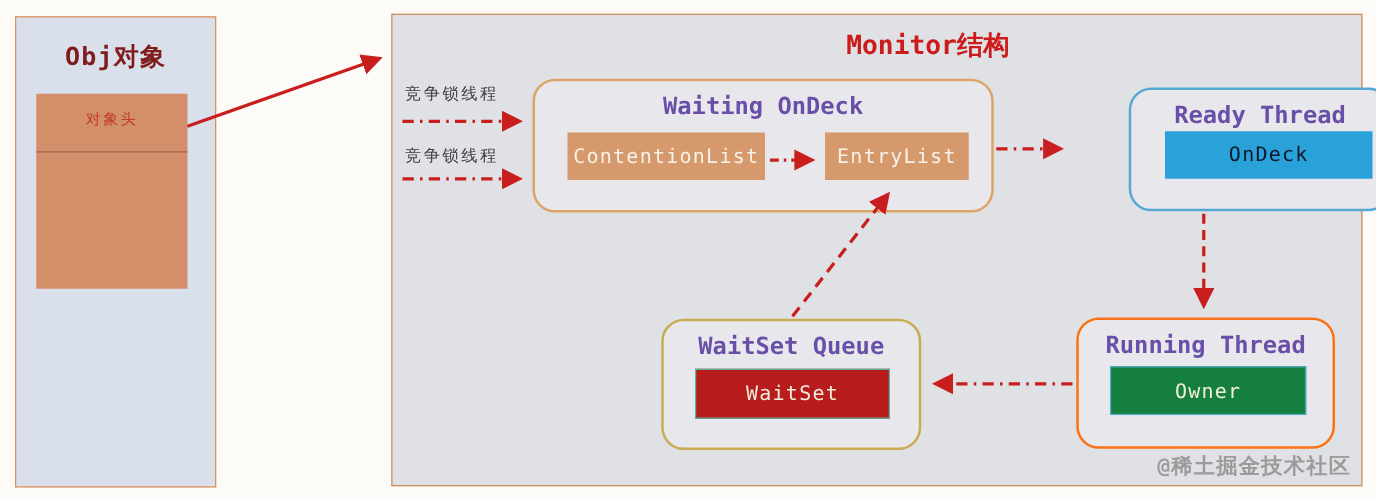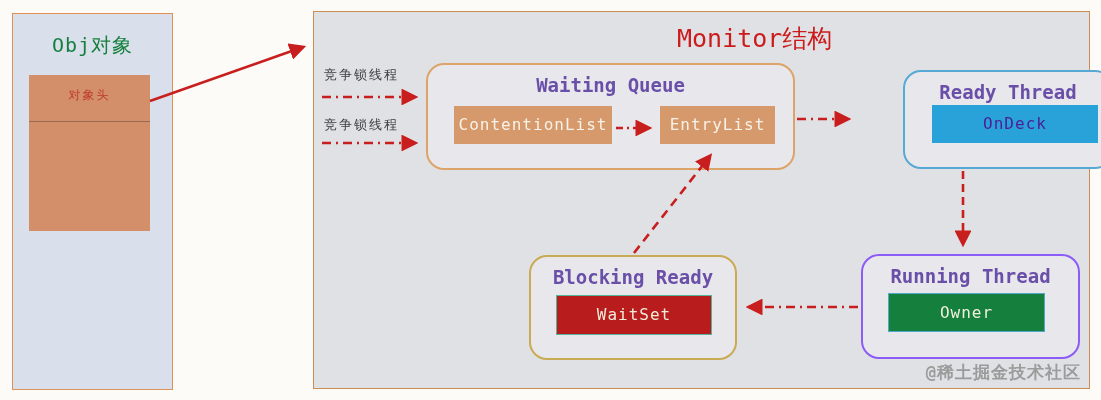--- a/index.html
+++ b/index.html
@@ -6,48 +6,48 @@
   .canvas{
     position:relative;width:1101px;height:400px;overflow:hidden;
     font-family:"DejaVu Sans Mono","Liberation Mono",monospace;
     background:#fcfbf8;
   }
   .abs{position:absolute;}
   
   .obj-box{left:12px;top:13px;width:159px;height:375px;
     background:#d9dfeb;border:1px solid #df9054;}
   .obj-title{position:absolute;top:18px;left:0;width:100%;text-align:center;
-    color:#15803d;font-size:20px;font-weight:normal;letter-spacing:1px;}
+    color:#7f1d1d;font-size:20px;font-weight:bold;letter-spacing:1px;}
   .obj-header{position:absolute;left:16px;top:61px;width:121px;height:156px;
     background:#d28f69;}
   .obj-header-label{position:absolute;top:12px;left:0;width:100%;text-align:center;
     color:#bf3b2a;font-size:12px;letter-spacing:2px;}
   .obj-header-line{position:absolute;top:46px;left:0;width:100%;
     border-top:1px solid #9c6950;}
   
   .monitor-box{left:313px;top:11px;width:775px;height:376px;
     background:#e0e1e5;border:1px solid #cd8c51;}
   .monitor-title{position:absolute;top:10px;left:363px;
-    color:#cb1b1b;font-size:25px;font-weight:normal;}
+    color:#cb1b1b;font-size:21px;font-weight:bold;}
   
   .group{position:absolute;background:#e8e8ec;border-radius:18px;}
   .group-title{position:absolute;top:9px;left:0;width:100%;text-align:center;
     color:#6a4fa9;font-size:19px;font-weight:bold;}
   .waiting-queue{left:113px;top:52px;width:365px;height:103px;border:2px solid #dda469;}
   .ready-thread{left:546px;top:59px;width:206px;height:95px;border:2px solid #55a9d4;margin-left:44px;}
   .blocking-queue{left:216px;top:244px;width:204px;height:101px;border:2px solid #c9ab53;}
-  .running-thread{left:548px;top:243px;width:203px;height:101px;border:2px solid #8b5cf6;padding-left:12px;}
+  .running-thread{left:548px;top:243px;width:203px;height:101px;border:2px solid #f97316;}
   
   .cell{position:absolute;text-align:center;font-size:16px;letter-spacing:1px;}
   .contention{left:26px;top:41px;width:158px;height:38px;line-height:38px;
     background:#d6996b;color:#f7f2e8;}
   .entry{left:232px;top:41px;width:115px;height:38px;line-height:38px;
     background:#d6996b;color:#f7f2e8;}
   .ondeck{left:27px;top:33px;width:166px;height:38px;line-height:38px;
-    background:#29a2da;color:#4c1d95;}
+    background:#29a2da;color:#0f172a;}
   .waitset{left:25px;top:38px;width:154px;height:38px;line-height:38px;
     background:#b91c1c;border:1px solid #55b39c;color:#efecdc;}
   .owner{left:25px;top:37px;width:155px;height:37px;line-height:37px;
     background:#15803d;border:1px solid #4fa9c6;color:#f4efdd;}
   
   .compete-label{position:absolute;color:#404040;font-size:13px;font-weight:normal;
     letter-spacing:2px;}
   .compete-1{left:324px;top:66px;}
   .compete-2{left:324px;top:116px;}
   .watermark{position:absolute;right:8px;bottom:4px;color:#9b9b9b;font-size:17px;
@@ -67,32 +67,32 @@
       <div class="obj-header-line"></div>
     </div>
   </div>
 
   <div class="abs monitor-box">
     <div class="monitor-title">Monitor结构</div>
     <div class="watermark">@稀土掘金技术社区</div>
   </div>
 
   <div class="group waiting-queue" style="left:426px;top:63px;">
-    <div class="group-title">Waiting Queue</div>
+    <div class="group-title">Waiting OnDeck</div>
     <div class="cell entry">EntryList</div>
     <div class="cell contention">ContentionList</div>
   </div>
 
   <div class="group ready-thread" style="left:859px;top:70px;">
     <div class="group-title">Ready Thread</div>
     <div class="cell ondeck">OnDeck</div>
   </div>
 
   <div class="group blocking-queue" style="left:529px;top:255px;">
-    <div class="group-title">Blocking Ready</div>
+    <div class="group-title">WaitSet Queue</div>
     <div class="cell waitset">WaitSet</div>
   </div>
 
   <div class="group running-thread" style="left:861px;top:254px;">
     <div class="group-title">Running Thread</div>
     <div class="cell owner">Owner</div>
   </div>
 
   <div class="compete-label compete-1">竞争锁线程</div>
   <div class="compete-label compete-2">竞争锁线程</div>

